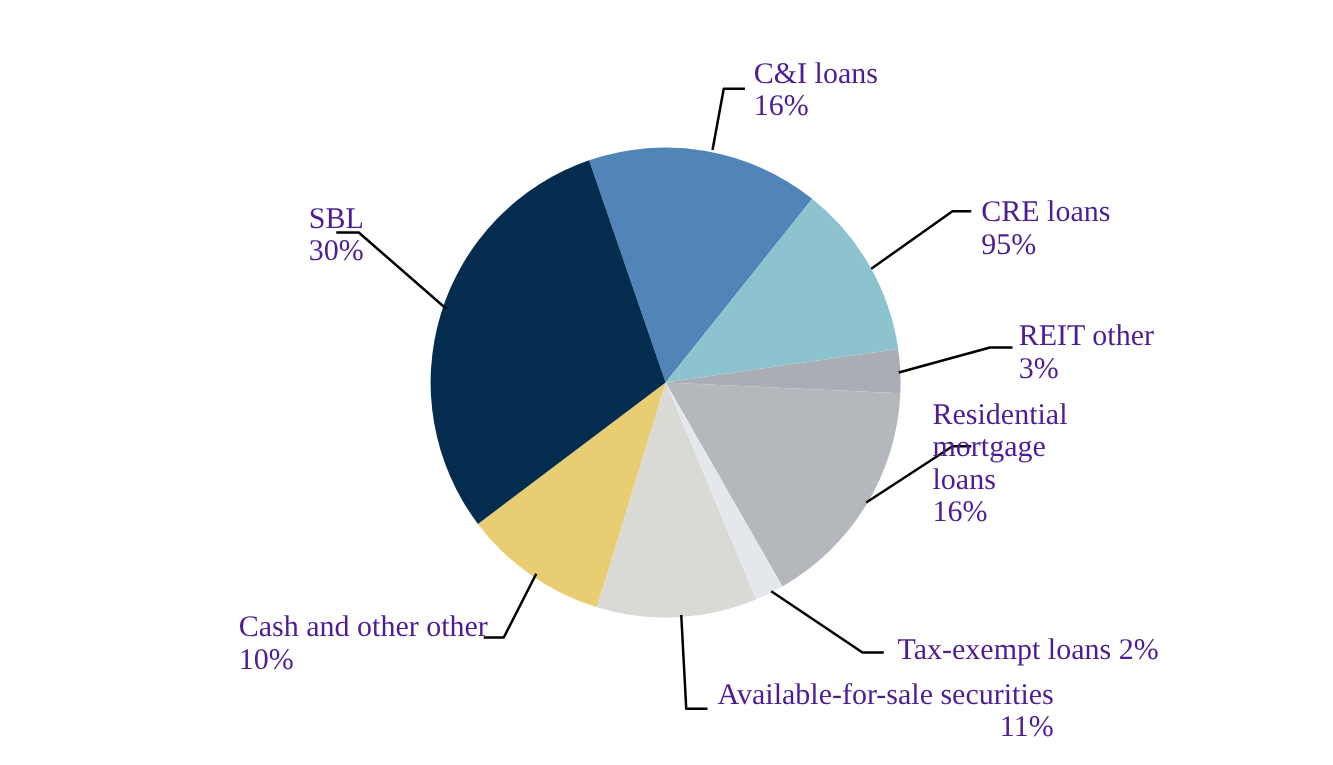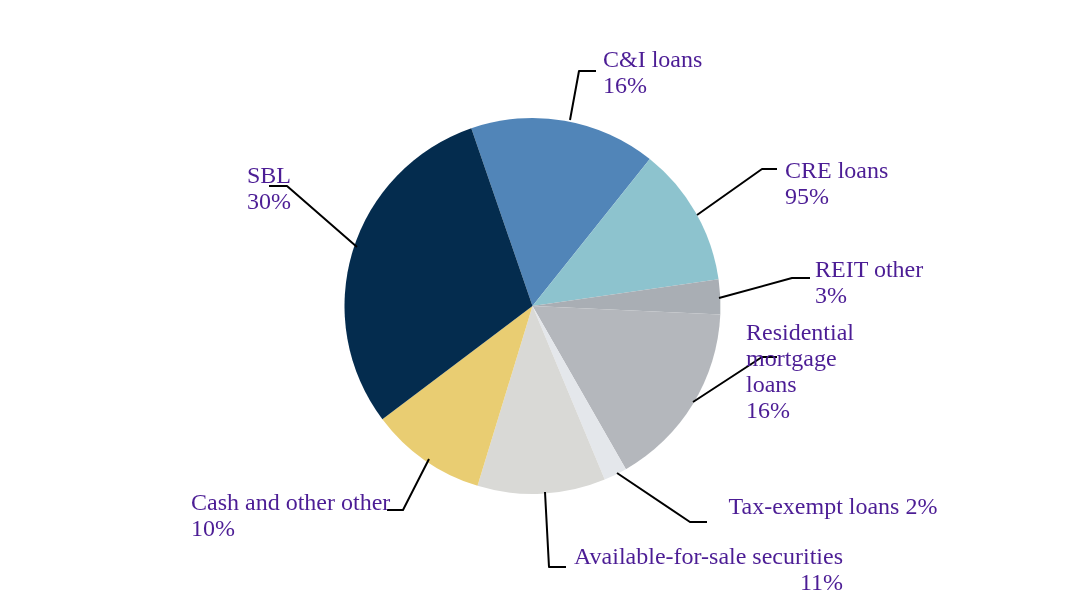--- a/index.html
+++ b/index.html
@@ -82,21 +82,21 @@
   <div class="pie-label" style="left:815px; top:256px; width:140px;">
     <span class="lbl">REIT other</span>
     <span class="pct">3%</span>
   </div>
 
   <div class="pie-label" style="left:746px; top:319px; width:145px;">
     <span class="lbl">Residential mortgage loans</span>
     <span class="pct">16%</span>
   </div>
 
-  <div class="pie-label inline" style="left:718px; top:493px; width:230px;text-align:center;">
+  <div class="pie-label inline" style="left:718px; top:507px; width:230px;">
     <span class="lbl">Tax-exempt loans</span>
     <span class="pct">2%</span>
   </div>
 
   <div class="pie-label" style="left:573px; top:543px; width:270px;text-align:right;">
     <span class="lbl">Available-for-sale securities</span>
     <span class="pct">11%</span>
   </div>
 
   <div class="pie-label" style="left:191px; top:489px; width:220px;">

